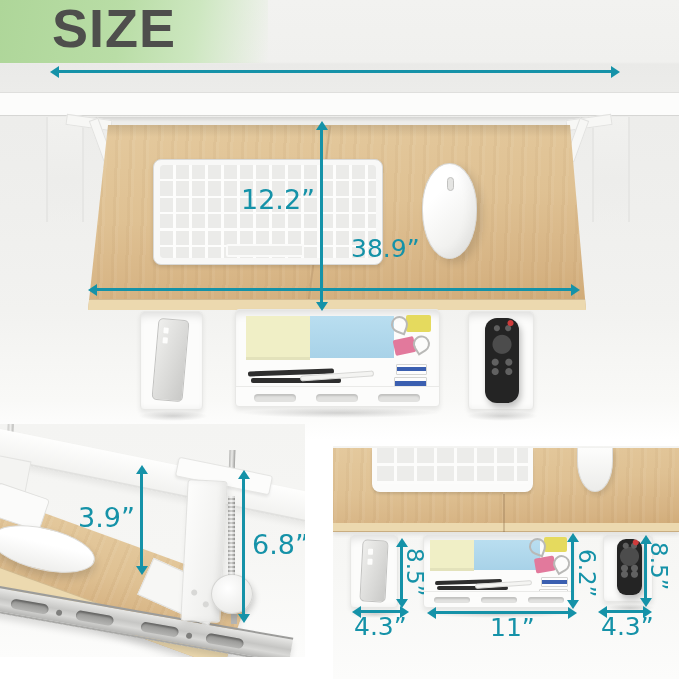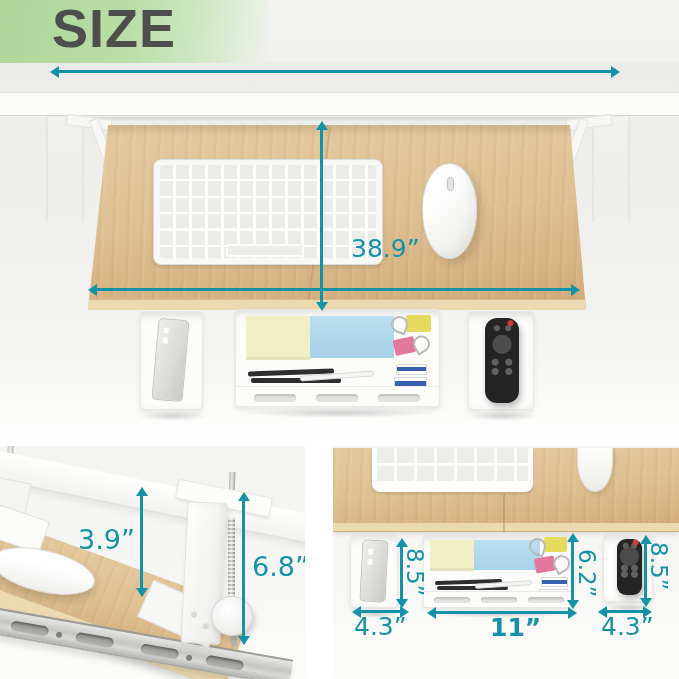--- a/index.html
+++ b/index.html
@@ -132,21 +132,21 @@
   #sh-r{left:466px;top:411px;width:72px;height:10px;}
 
   #a-deskw{left:59px;top:70px;width:552px;}
   #l-deskw{left:300px;top:41px;font-size:27px;}
   #a-depth{left:320px;top:130px;height:172px;}
   #l-depth{left:241px;top:186px;font-size:27px;}
   #a-trayw{left:97px;top:288px;width:474px;}
   #l-trayw{left:351px;top:236px;font-size:25px;}
 
   
-  #p-bl{left:0;top:446px;width:305px;height:233px;overflow:hidden;
+  #p-bl{left:0;top:424px;width:305px;height:233px;overflow:hidden;
     background:linear-gradient(to bottom,#f4f4f2,#f6f6f4 55%,#fcfcfb);}
   #bl-desk{left:-25px;top:0;width:395px;height:30px;transform:rotate(11.5deg);
     transform-origin:left top;background:linear-gradient(to bottom,#fefefd,#f2f2f0);
     border-bottom:2px solid #e1e1df;box-shadow:0 4px 6px rgba(0,0,0,0.06);z-index:3;}
   #bl-lrod{left:7px;top:-6px;width:6px;height:52px;transform:rotate(2deg);
     background:linear-gradient(to right,#c9c9c7,#efefed 50%,#b4b4b2);z-index:2;}
   #bl-lclamp{left:-6px;top:34px;width:34px;height:40px;transform:rotate(11deg);
     background:#f4f4f2;border:1px solid #e3e3e1;z-index:4;}
   #bl-wood{left:-30px;top:62px;width:300px;height:84px;transform:rotate(20deg);
     transform-origin:left top;z-index:5;box-shadow:0 6px 8px rgba(0,0,0,0.12);}
@@ -231,21 +231,21 @@
   #sh-bl{left:16px;top:164px;width:52px;height:8px;}
   #sh-bc{left:94px;top:164px;width:144px;height:8px;}
   #sh-br{left:272px;top:158px;width:50px;height:8px;}
   #a-ld{left:67px;top:101px;height:52px;}
   #l-ld{left:70px;top:102px;font-size:23px;}
   #a-lw{left:28px;top:164px;width:39px;}
   #l-lw{left:21px;top:168px;font-size:25px;}
   #a-od{left:238px;top:96px;height:58px;}
   #l-od{left:242px;top:103px;font-size:23px;}
   #a-ow{left:103px;top:165px;width:132px;}
-  #l-ow{left:157px;top:169px;font-size:25px;font-weight:bold;}
+  #l-ow{left:157px;top:169px;font-size:25px;}
   #a-rd{left:311px;top:98px;height:54px;}
   #l-rd{left:314px;top:96px;font-size:23px;}
   #a-rw{left:274px;top:164px;width:36px;}
   #l-rw{left:268px;top:168px;font-size:25px;}
 </style>
 </head>
 <body>
 
 <div id="stage">
 
@@ -296,20 +296,21 @@
     </div>
     <div id="rtray" class="stray">
       <div id="remote1" class="remote"></div>
     </div>
     <div id="sh-l" class="sh"></div>
     <div id="sh-c" class="sh"></div>
     <div id="sh-r" class="sh"></div>
 
     <div id="a-deskw" class="arr h"></div>
     <div id="a-depth" class="arr v"></div>
+    <div id="l-depth" class="lbl">12.2”</div>
     <div id="a-trayw" class="arr h"></div>
     <div id="l-trayw" class="lbl">38.9”</div>
   </div>
 
   <div id="p-bl">
     <div id="bl-lrod"></div>
     <div id="bl-lclamp"></div>
     <div id="bl-desk"></div>
     <div id="bl-wood" class="wood">
       <div id="bl-wood-edge"></div>

